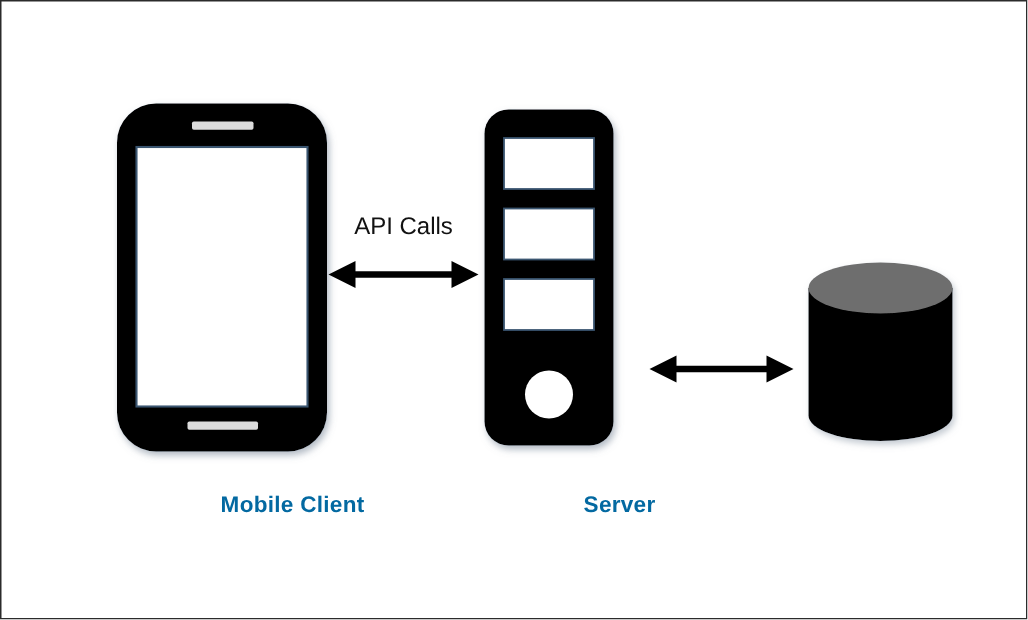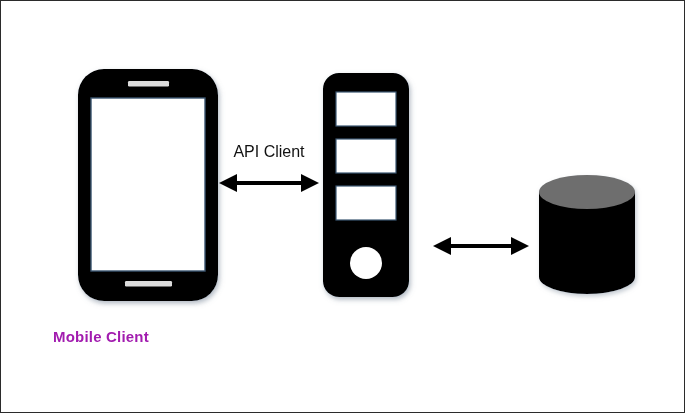--- a/index.html
+++ b/index.html
@@ -17,24 +17,24 @@
     background: #ffffff;
     box-sizing: border-box;
     border: 1px solid #2b2b2b;
     overflow: hidden;
   }
   .node {
     position: absolute;
   }
   .caption {
     position: absolute;
-    text-align: left;
+    text-align: right;
     font-size: 15px;
     font-weight: bold;
-    color: #a21caf;
+    color: #0369a1;
     letter-spacing: 0.2px;
     white-space: nowrap;
   }
   .edge-label {
     position: absolute;
     text-align: center;
     font-size: 16px;
     font-weight: normal;
     color: #111111;
     white-space: nowrap;
@@ -59,21 +59,21 @@
       <g filter="url(#sh1)">
         <rect x="5" y="4" width="140" height="232" rx="26" ry="26" fill="#000000"></rect>
       </g>
       <rect x="18" y="33" width="114" height="173" fill="#ffffff" stroke="#3a5570" stroke-width="1.4"></rect>
       <rect x="55" y="16" width="41" height="5.5" rx="1.2" fill="#dcdcdc"></rect>
       <rect x="52" y="216" width="47" height="5.5" rx="1.2" fill="#dcdcdc"></rect>
     </svg>
   </div>
   <div class="caption" style="left:52px; top:327px; width:190px;">Mobile Client</div>
 
-  <div class="edge-label" style="left:208px; top:142px; width:120px;">API Client</div>
+  <div class="edge-label" style="left:208px; top:142px; width:120px;">API Calls</div>
   <div class="arrow" style="left:218px; top:168px; width:100px; height:28px;">
     <svg width="100" height="28" viewBox="0 0 100 28">
       <line x1="13" y1="14" x2="87" y2="14" stroke="#000000" stroke-width="4.2"></line>
       <polygon points="0,14 18,5 18,23" fill="#000000"></polygon>
       <polygon points="100,14 82,5 82,23" fill="#000000"></polygon>
     </svg>
   </div>
 
   <div class="node" style="left:316px; top:66px; width:100px; height:236px;">
     <svg width="100" height="236" viewBox="0 0 100 236">
@@ -84,20 +84,21 @@
       </defs>
       <g filter="url(#sh2)">
         <rect x="6" y="6" width="86" height="224" rx="16" ry="16" fill="#000000"></rect>
       </g>
       <rect x="19" y="25" width="60" height="34" fill="#ffffff" stroke="#3a5570" stroke-width="1.2"></rect>
       <rect x="19" y="72" width="60" height="34" fill="#ffffff" stroke="#3a5570" stroke-width="1.2"></rect>
       <rect x="19" y="119" width="60" height="34" fill="#ffffff" stroke="#3a5570" stroke-width="1.2"></rect>
       <circle cx="49" cy="196" r="16" fill="#ffffff"></circle>
     </svg>
   </div>
+  <div class="caption" style="left:296px; top:327px; width:140px;">Server</div>
 
   <div class="edge-label" style="left:430px; top:212px; width:110px;"></div>
   <div class="arrow" style="left:432px; top:231px; width:96px; height:28px;">
     <svg width="96" height="28" viewBox="0 0 96 28">
       <line x1="13" y1="14" x2="83" y2="14" stroke="#000000" stroke-width="4.2"></line>
       <polygon points="0,14 18,5 18,23" fill="#000000"></polygon>
       <polygon points="96,14 78,5 78,23" fill="#000000"></polygon>
     </svg>
   </div>
 

